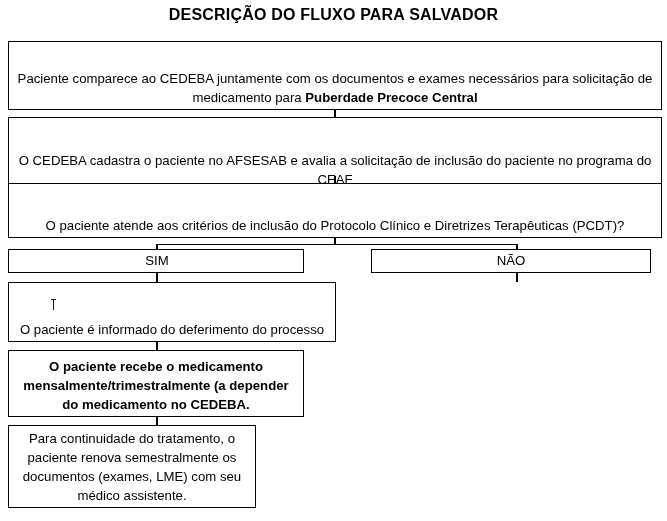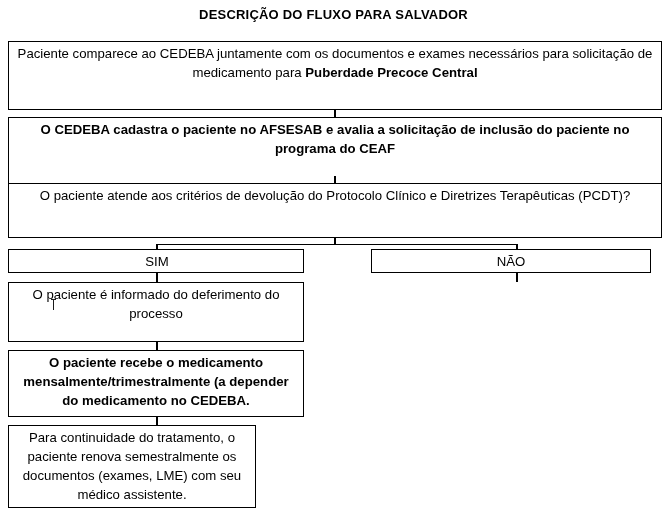--- a/index.html
+++ b/index.html
@@ -19,32 +19,32 @@
     position: relative;
     width: 667px;
     height: 521px;
   }
   .title {
     position: absolute;
     left: 0;
     top: 7px;
     width: 667px;
     text-align: center;
-    font-size: 13px;
+    font-size: 16px;
     font-weight: bold;
     letter-spacing: 0.2px;
     line-height: 16px;
   }
   .node {
     position: absolute;
     box-sizing: border-box;
     border: 1.6px solid #000000;
     background: #ffffff;
     display: flex;
-    align-items: flex-start;
+    align-items: flex-end;
     justify-content: center;
     text-align: center;
     font-size: 13.2px;
     line-height: 19px;
     padding: 2px 6px;
   }
   .node .txt { display: block; width: 100%; }
   .node b { font-weight: bold; }
   .connector {
     position: absolute;
@@ -66,25 +66,25 @@
     content: "";
     position: absolute;
     top: 0;
     left: -2px;
     width: 5px;
     height: 1.4px;
     background: #1a1a1a;
   }
   
   .n-intake   { left: 8px;   top: 41px;  width: 654px; height: 69px; }
-  .n-register { left: 8px;   top: 117px; width: 654px; height: 75px; font-weight: bold; }
+  .n-register { left: 8px;   top: 117px; width: 654px; height: 75px; }
   .n-decision { left: 8px;   top: 183px; width: 654px; height: 55px; }
   .n-yes      { left: 8px;   top: 249px; width: 296px; height: 24px; padding-left: 8px; }
   .n-no       { left: 371px; top: 249px; width: 280px; height: 24px; }
-  .n-approved { left: 8px;   top: 282px; width: 296px; height: 60px; }
+  .n-approved { left: 8px;   top: 282px; width: 328px; height: 60px; }
   .n-denied   { left: 371px; top: 282px; width: 291px; height: 73px; }
   .n-dispense { left: 8px;   top: 350px; width: 296px; height: 67px; font-weight: bold; }
   .n-renewal  { left: 8px;   top: 425px; width: 248px; height: 83px; }
 
   .c-1 { left: 334px; top: 110px; height: 7px; }
   .c-2 { left: 334px; top: 176px; height: 7px; }
   .c-split { left: 334px; top: 238px; height: 6px; }
   .c-yes { left: 156px; top: 243.5px; height: 6px; }
   .c-no  { left: 516px; top: 243.5px; height: 6px; }
   .c-yes-box { left: 156px; top: 273px; height: 9px; }
@@ -108,21 +108,21 @@
 
   <div class="connector c-1"></div>
 
   <div class="node n-register">
     <span class="txt">O CEDEBA cadastra o paciente no AFSESAB e avalia a solicitação de inclusão do paciente no programa do CEAF</span>
   </div>
 
   <div class="connector c-2"></div>
 
   <div class="node n-decision">
-    <span class="txt">O paciente atende aos critérios de devolução do Protocolo Clínico e Diretrizes Terapêuticas (PCDT)?</span>
+    <span class="txt">O paciente atende aos critérios de inclusão do Protocolo Clínico e Diretrizes Terapêuticas (PCDT)?</span>
   </div>
 
   <div class="connector c-split"></div>
   <div class="hrule h-split"></div>
   <div class="connector c-yes"></div>
   <div class="connector c-no"></div>
 
   <div class="node n-yes">
     <span class="txt">SIM</span>
   </div>

